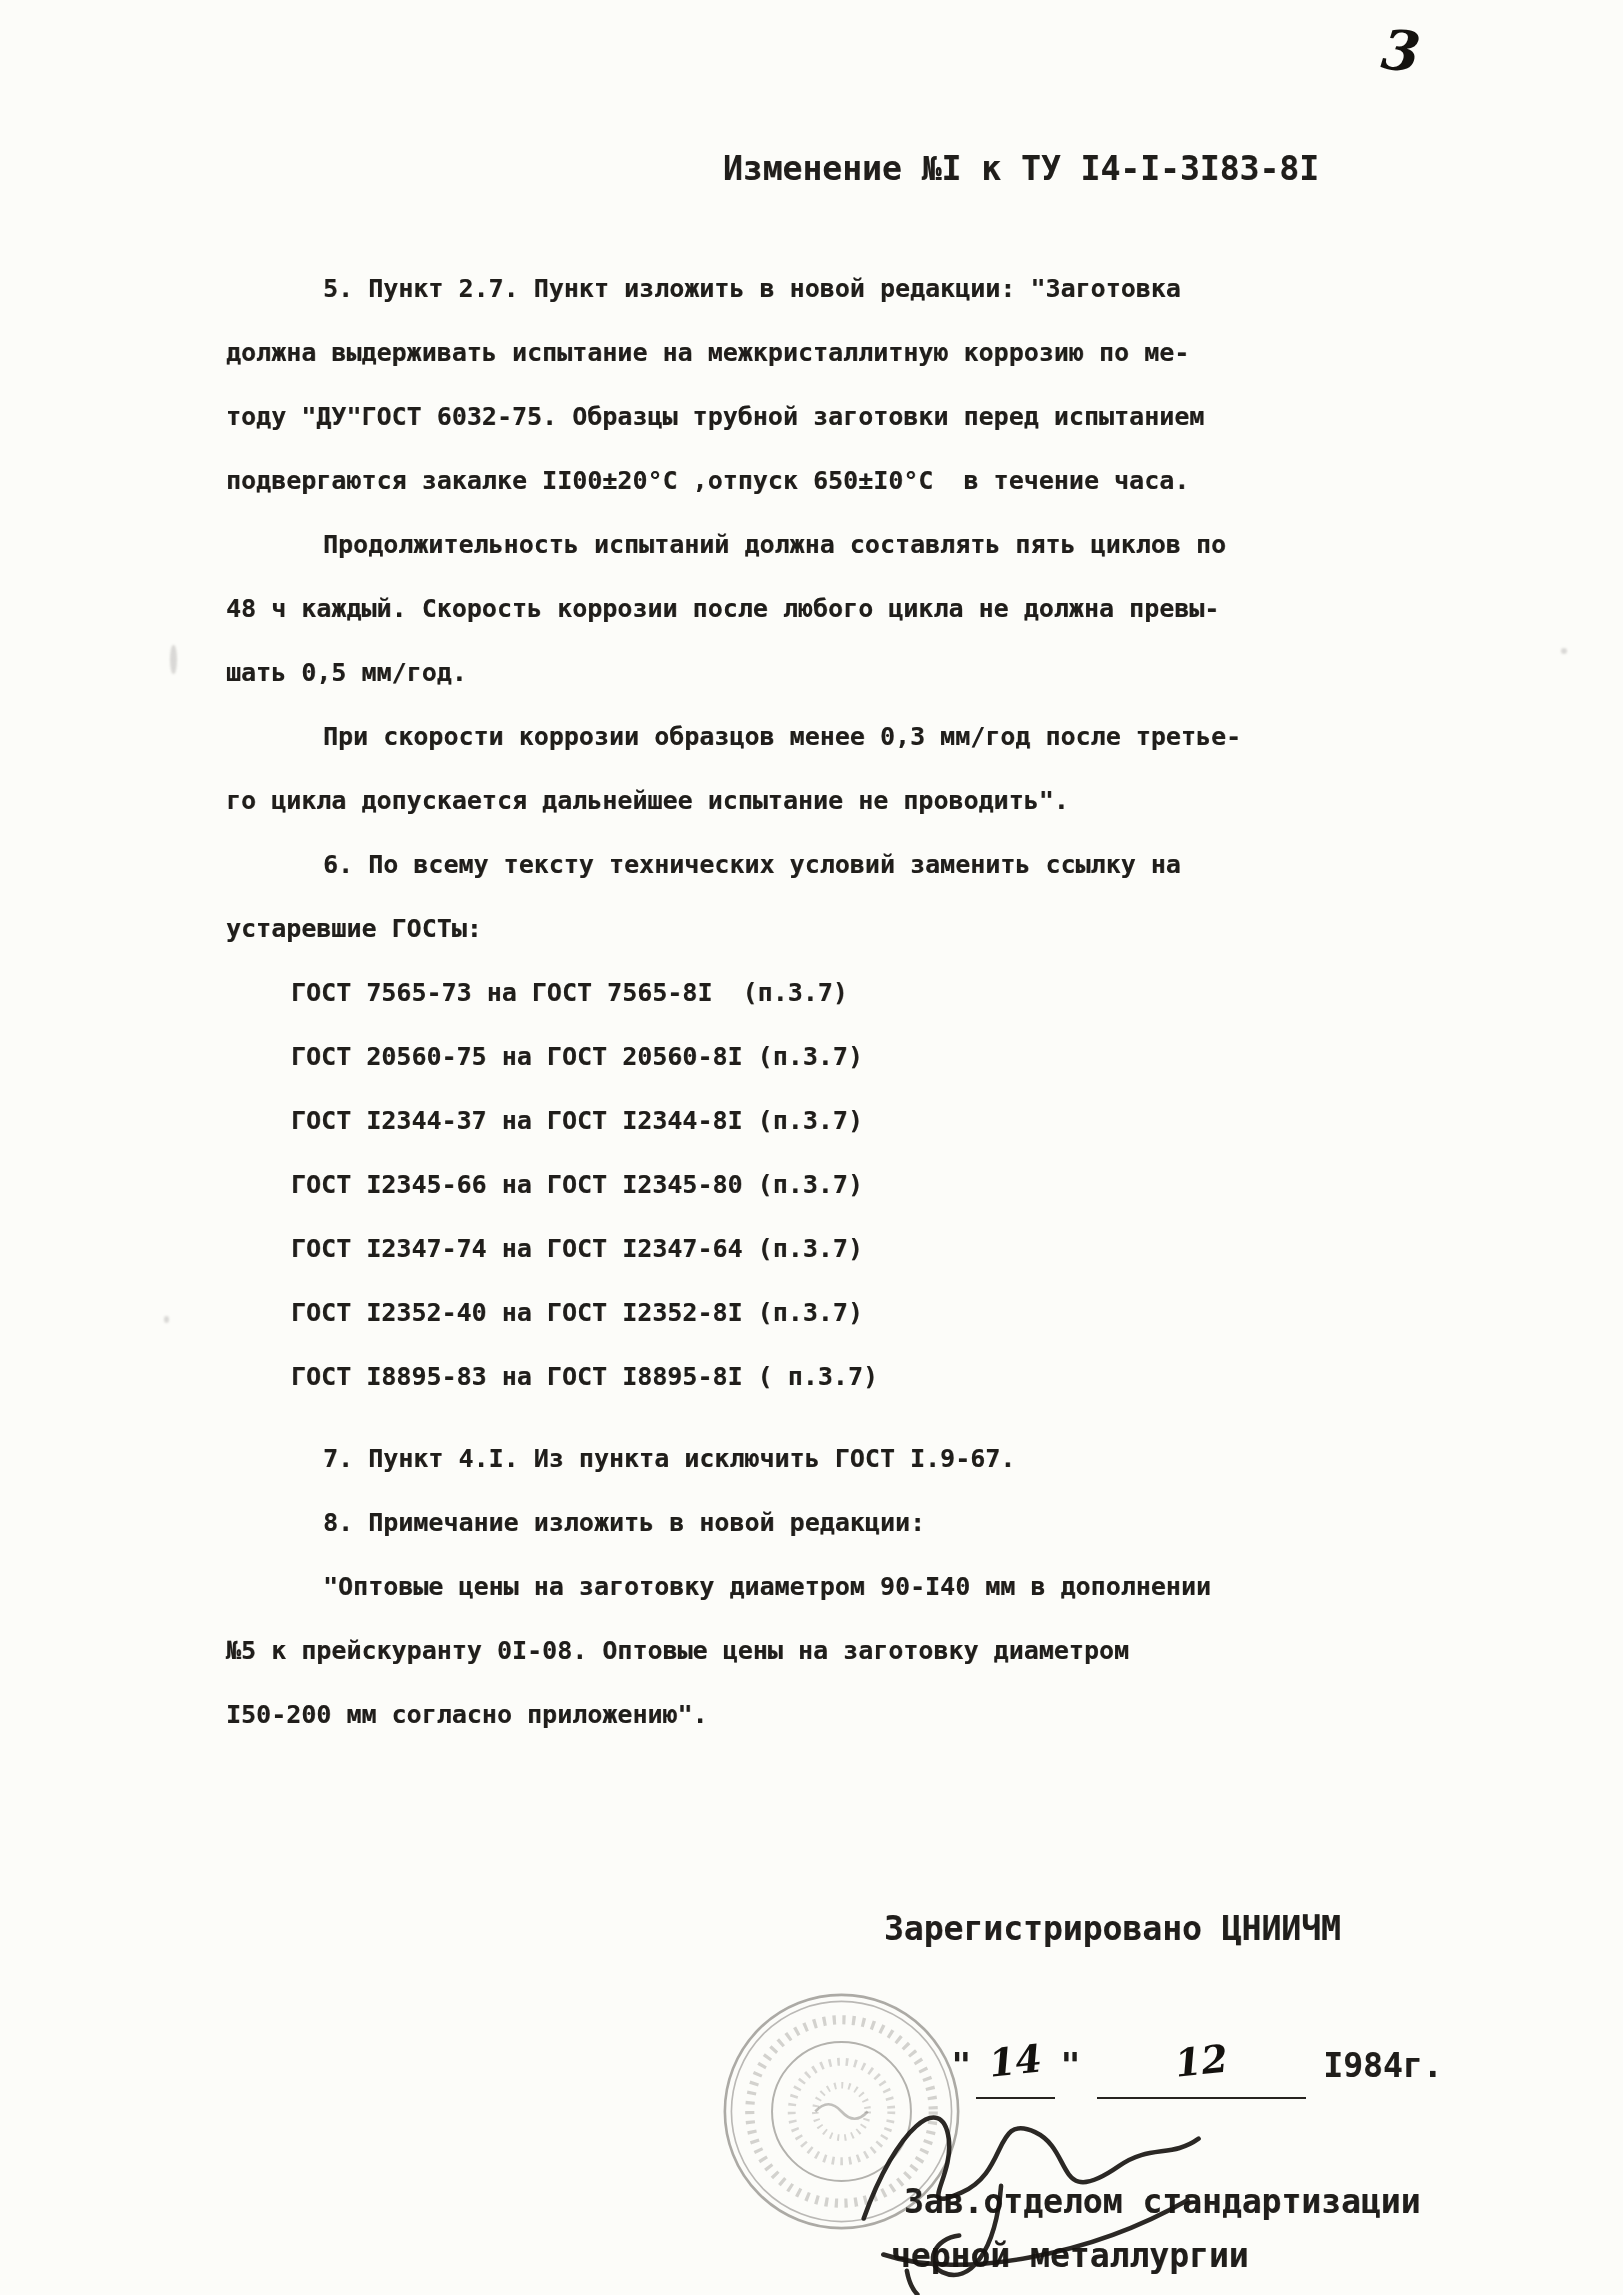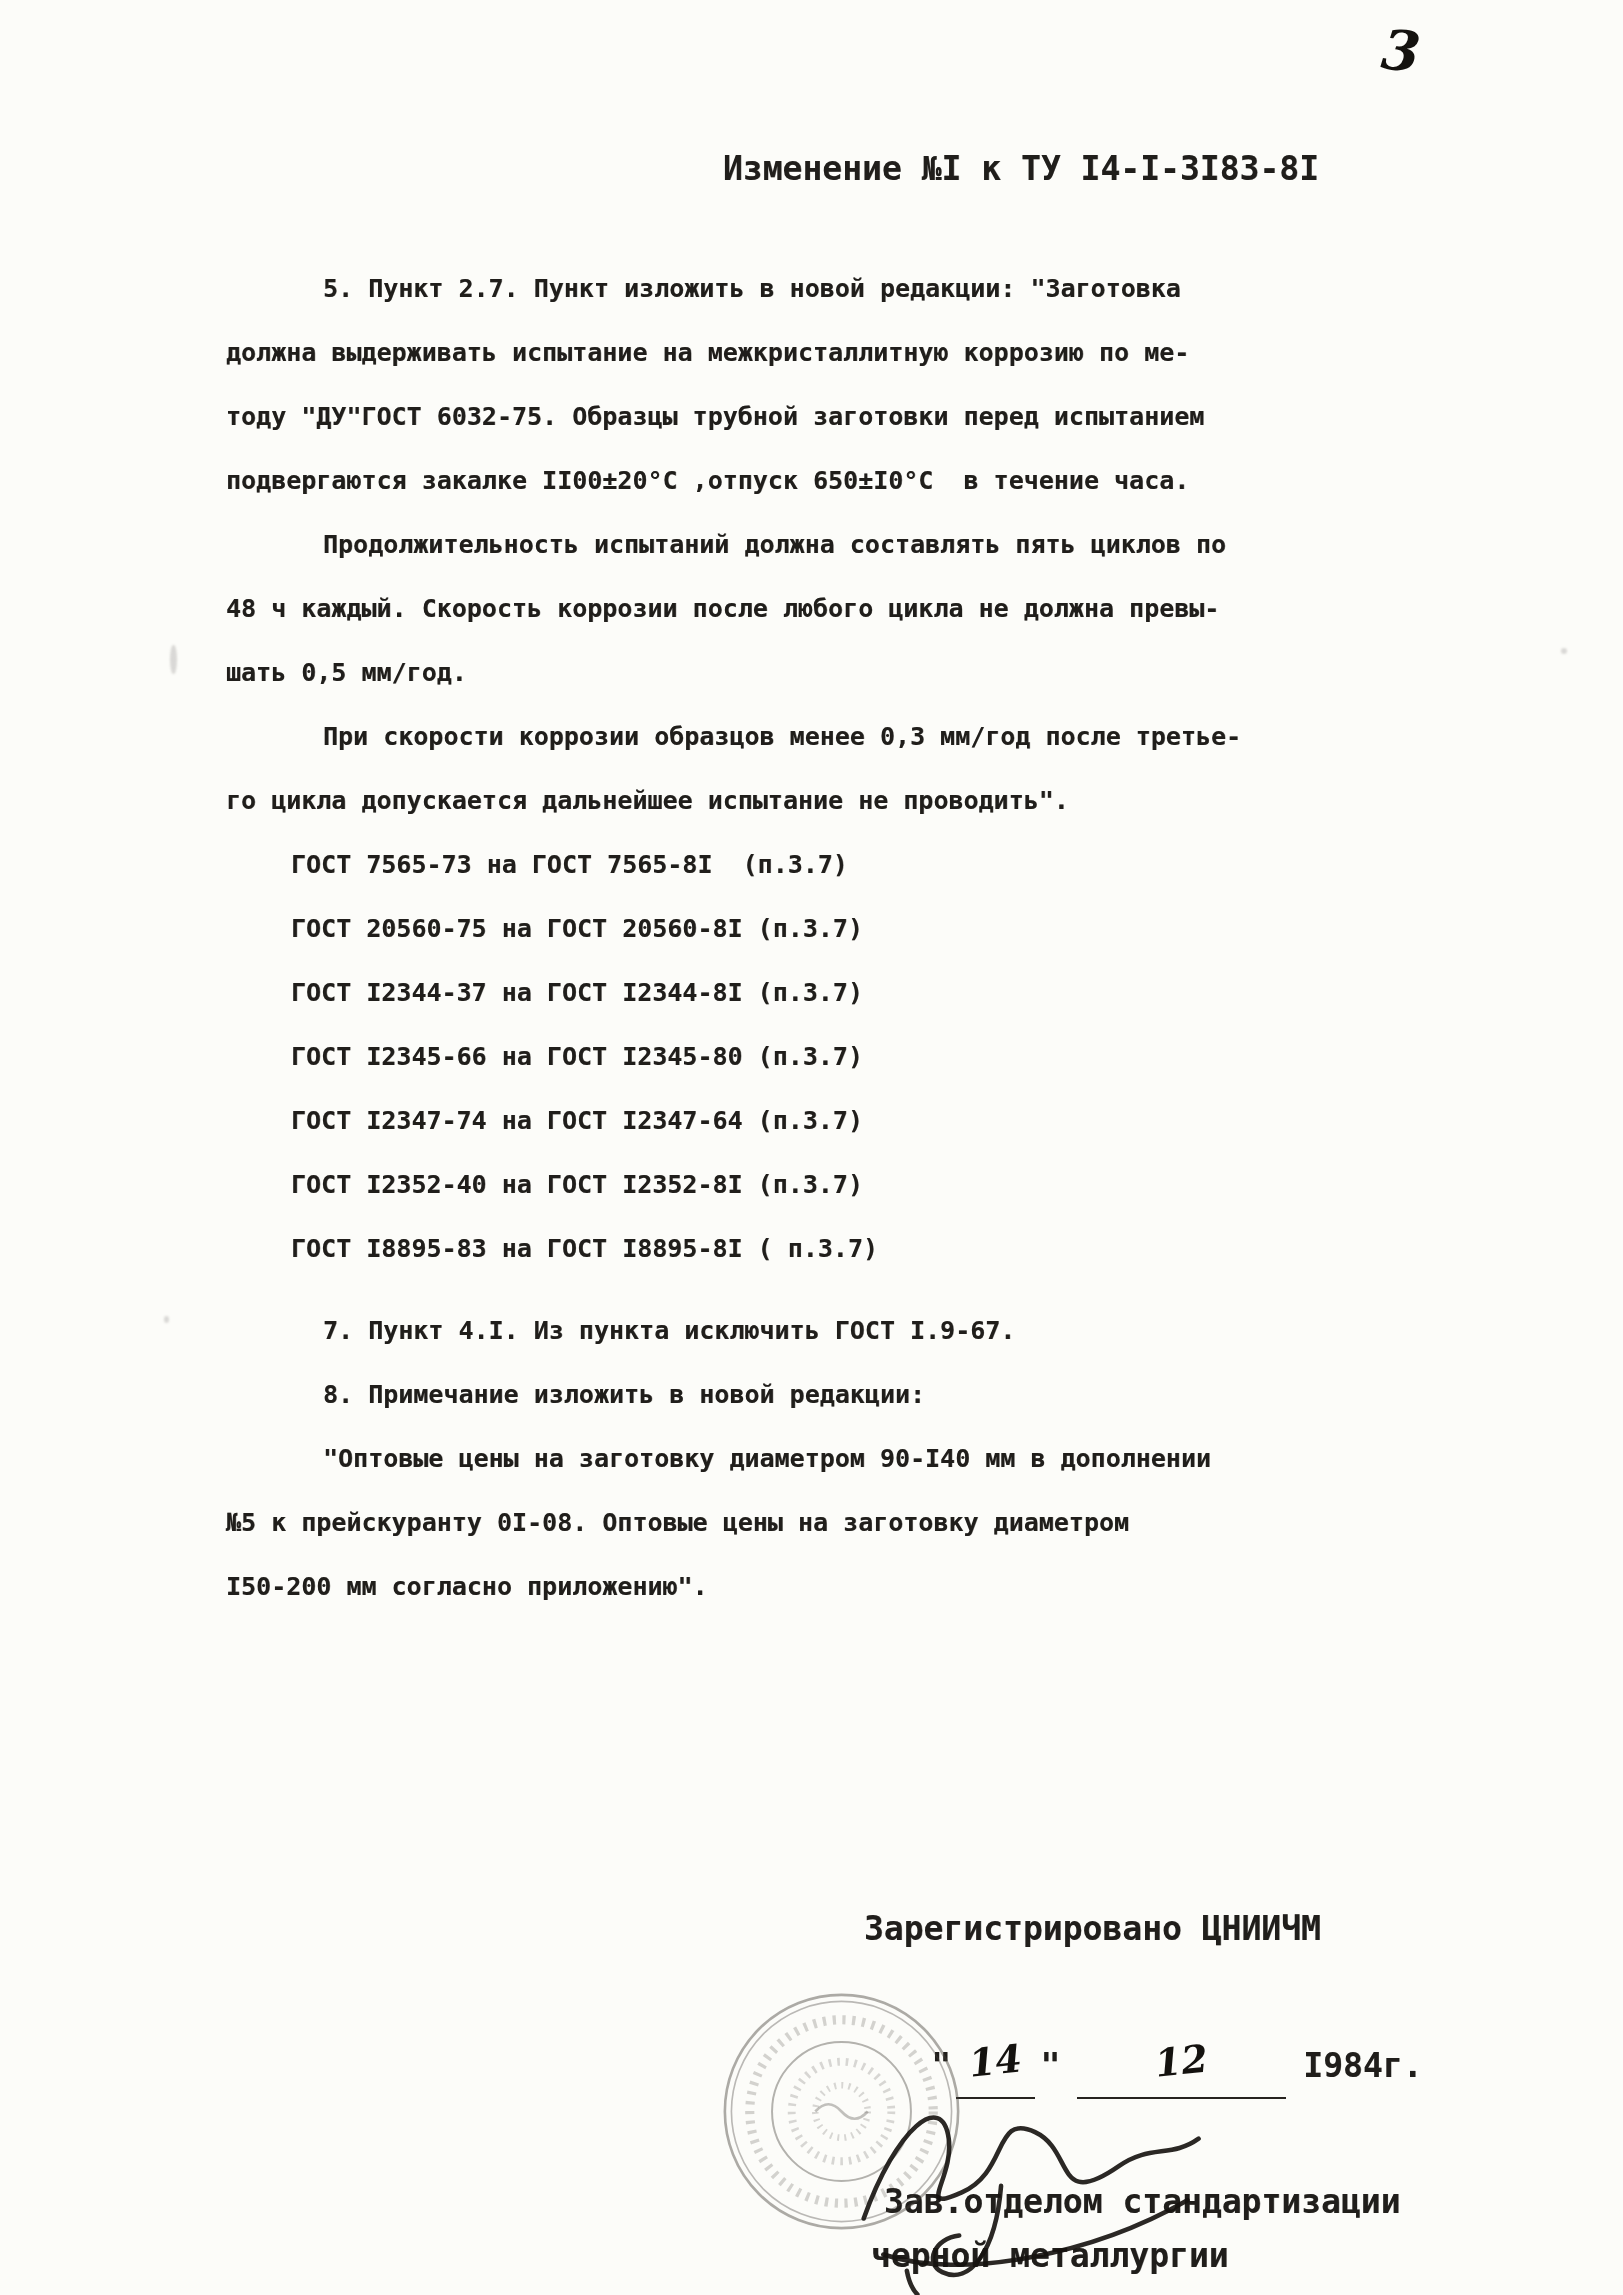--- a/index.html
+++ b/index.html
@@ -42,21 +42,21 @@
     font-family:"DejaVu Serif", serif;
     font-style:italic;
     font-size:55px;
     font-weight:700;
     color:#14120f;
     transform:rotate(6deg);
   }
 
   .registration {
     position:absolute;
-    left:812px;
+    left:832px;
     top:1898px;
     width:720px;
     font-size:33px;
     font-weight:700;
     color:#201e1b;
     text-shadow:0.4px 0.4px 0 rgba(20,18,15,.45);
   }
   .reg-line { line-height:62px; white-space:pre; }
   .reg-registered { padding-left:52px; }
   .date-line { margin-top:10.5px; line-height:62px; white-space:pre; }
@@ -130,20 +130,24 @@
       <div class="line indent">Продолжительность испытаний должна составлять пять циклов по</div>
       <div class="line">48 ч каждый. Скорость коррозии после любого цикла не должна превы-</div>
       <div class="line">шать 0,5 мм/год.</div>
     </div>
 
     <div class="para">
       <div class="line indent">При скорости коррозии образцов менее 0,3 мм/год после третье-</div>
       <div class="line">го цикла допускается дальнейшее испытание не проводить".</div>
     </div>
 
+    <div class="para">
+      <div class="line indent">6. По всему тексту технических условий заменить ссылку на</div>
+      <div class="line">устаревшие ГОСТы:</div>
+    </div>
 
     <div class="gost-list">
       <div class="line">ГОСТ 7565-73 на ГОСТ 7565-8I  (п.3.7)</div>
       <div class="line">ГОСТ 20560-75 на ГОСТ 20560-8I (п.3.7)</div>
       <div class="line">ГОСТ I2344-37 на ГОСТ I2344-8I (п.3.7)</div>
       <div class="line">ГОСТ I2345-66 на ГОСТ I2345-80 (п.3.7)</div>
       <div class="line">ГОСТ I2347-74 на ГОСТ I2347-64 (п.3.7)</div>
       <div class="line">ГОСТ I2352-40 на ГОСТ I2352-8I (п.3.7)</div>
       <div class="line">ГОСТ I8895-83 на ГОСТ I8895-8I ( п.3.7)</div>
     </div>

